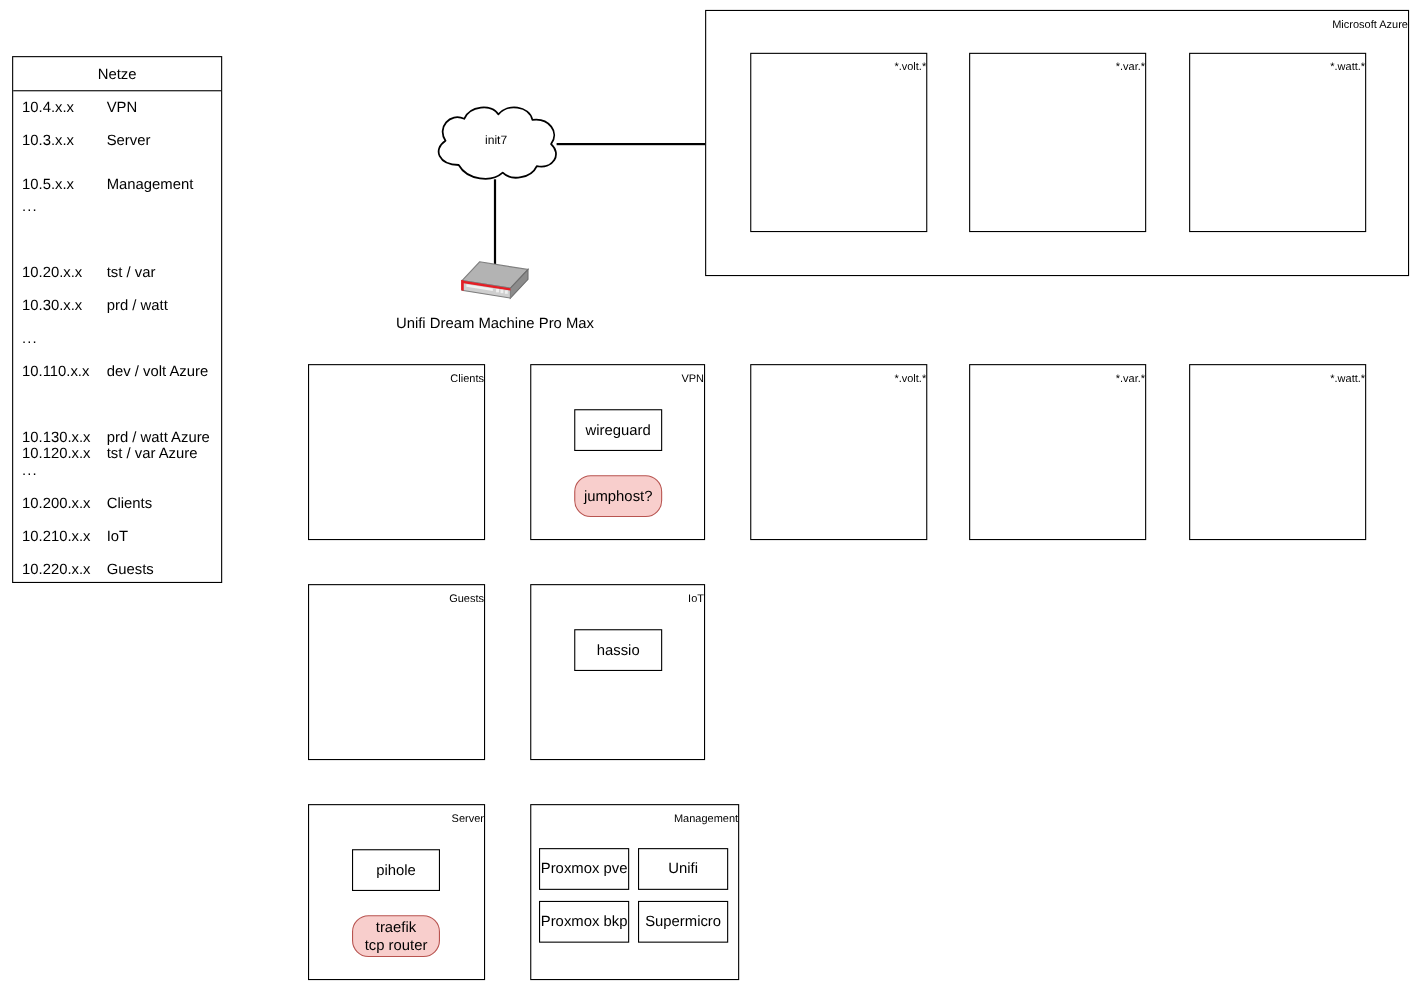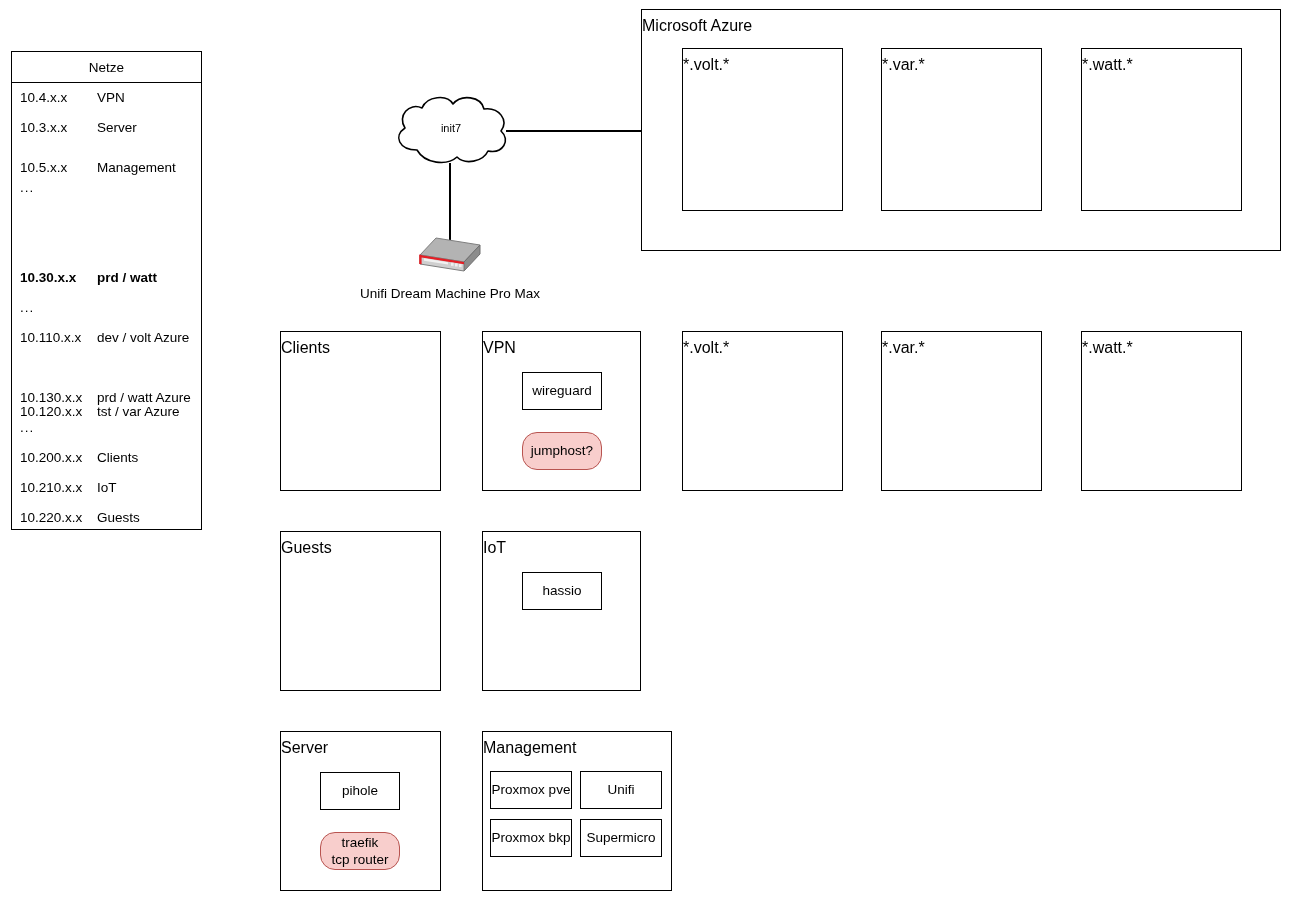--- a/index.html
+++ b/index.html
@@ -106,22 +106,22 @@
 
   
   .container-box {
     border: 1.6px solid #000;
     background: #fff;
   }
   .container-title {
     position: absolute;
     left: 0; right: 0;
     top: 7px;
-    text-align: left;
-    font-size: 16px;
+    text-align: right;
+    font-size: 10px;
     white-space: nowrap;
   }
 
   
   .node {
     border: 1.6px solid #000;
     background: #fff;
     display: flex;
     align-items: center;
     justify-content: center;
@@ -152,21 +152,25 @@
           <span class="netze-cidr">10.3.x.x</span>
           <span class="netze-label">Server</span>
         </div>
         <div class="netze-row" style="top:70px;">
           <span class="netze-cidr">10.5.x.x</span>
           <span class="netze-label">Management</span>
         </div>
         <div class="netze-row" style="top:90px;">
           <span class="netze-ellipsis">...</span>
         </div>
-        <div class="netze-row" style="top:180px;font-weight:bold;">
+        <div class="netze-row" style="top:150px;">
+          <span class="netze-cidr">10.20.x.x</span>
+          <span class="netze-label">tst / var</span>
+        </div>
+        <div class="netze-row" style="top:180px;">
           <span class="netze-cidr">10.30.x.x</span>
           <span class="netze-label">prd / watt</span>
         </div>
         <div class="netze-row" style="top:210px;">
           <span class="netze-ellipsis">...</span>
         </div>
         <div class="netze-row" style="top:240px;">
           <span class="netze-cidr">10.110.x.x</span>
           <span class="netze-label">dev / volt Azure</span>
         </div>

